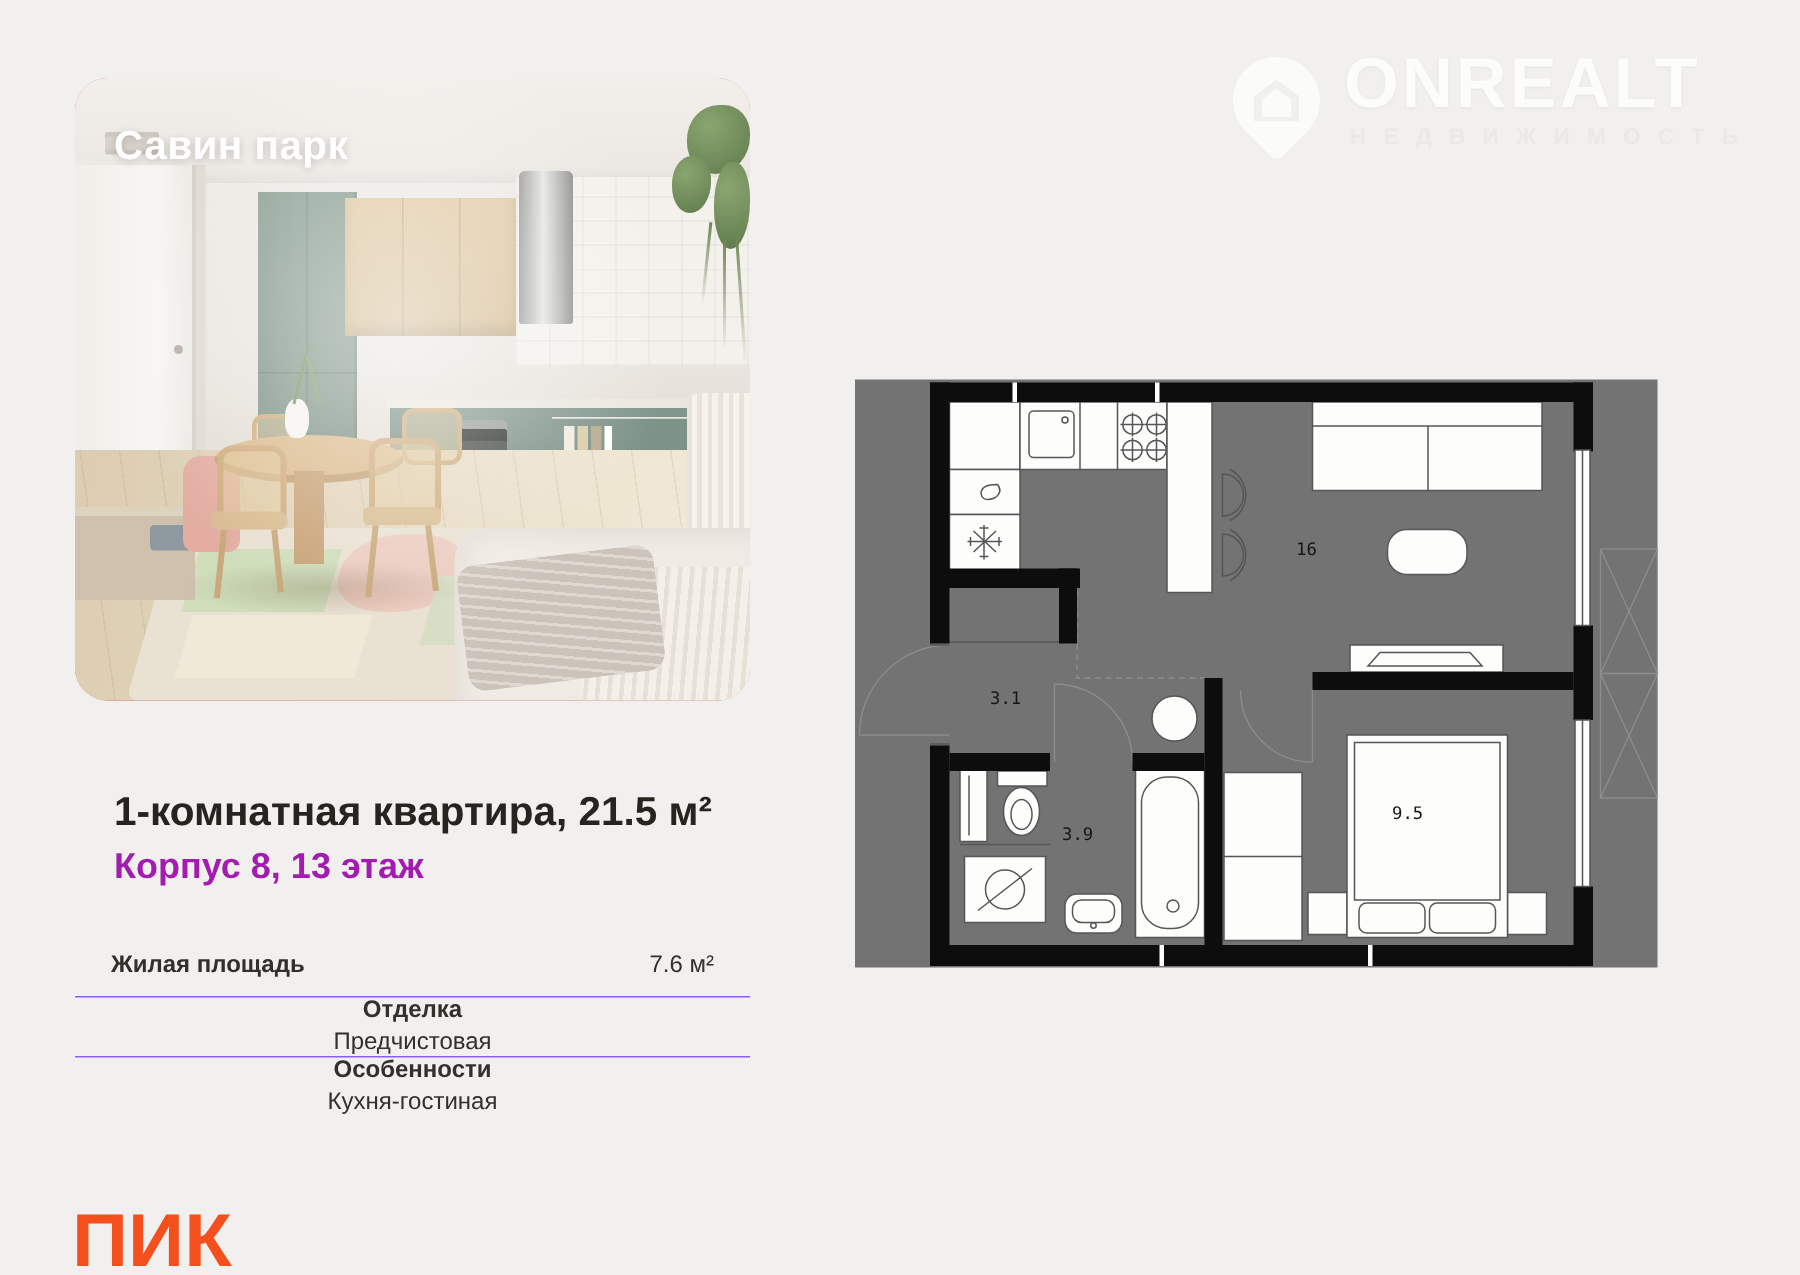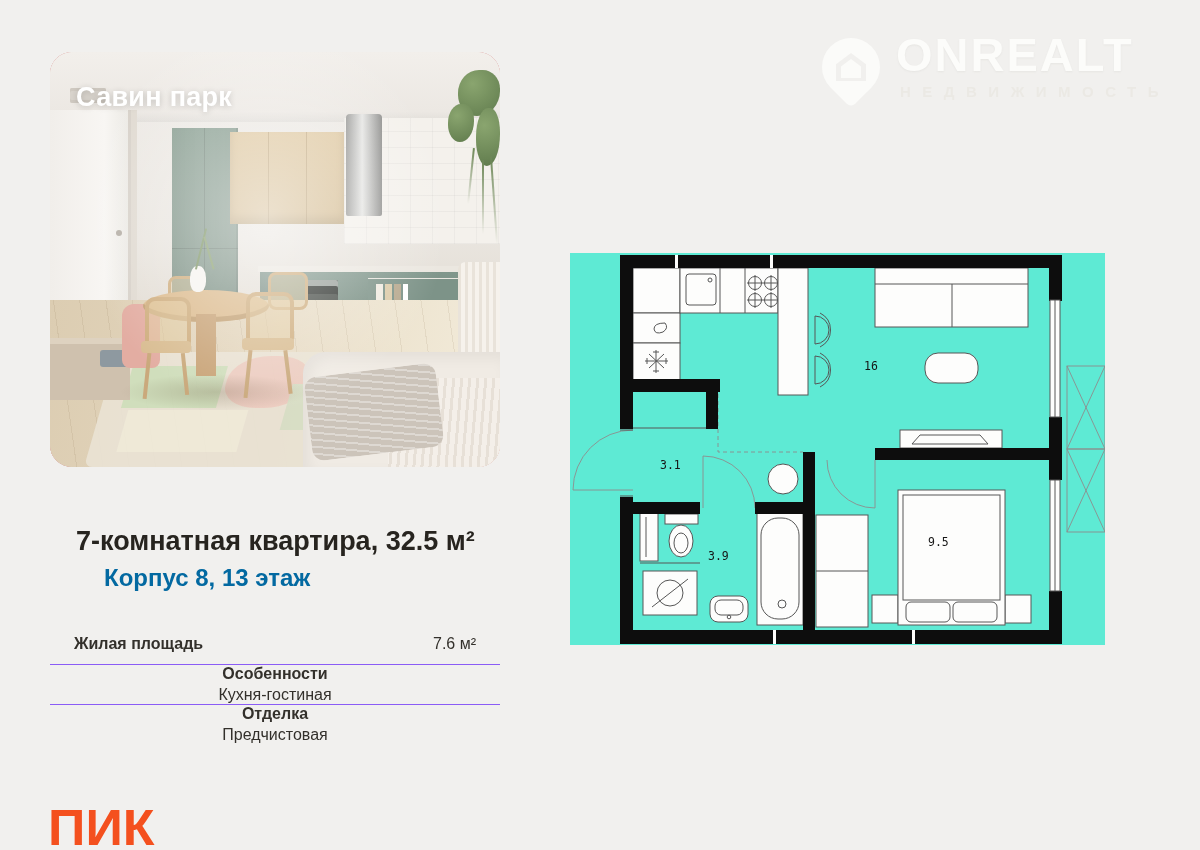--- a/index.html
+++ b/index.html
@@ -98,33 +98,33 @@
   .chair-seat{background:#d9bd92;border-radius:4px;}
   .chair-leg{background:#caa97c;}
   .rear-back{border:3px solid #cfae7f;background:rgba(226,202,158,0.5);border-radius:8px;}
   .ph-light{inset:0;background:radial-gradient(ellipse at 48% 40%,rgba(255,255,255,0.55),rgba(255,255,255,0) 55%);}
   .plant-blob{background:radial-gradient(circle at 35% 30%,#8aa56f,#5f7a4c);border-radius:55% 45% 60% 50%;}
   .plant-strand{width:2px;background:linear-gradient(#6d8757,rgba(109,135,87,0));}
   .photo-title{left:26px;top:30px;color:#ffffff;font-size:27px;font-weight:700;letter-spacing:0.3px;
     text-shadow:0 1px 6px rgba(0,0,0,0.18);}
   
   .listing-title{position:absolute;left:76px;top:526px;font-size:27px;font-weight:700;color:#27241f;}
-  .listing-sub{position:absolute;left:76px;top:564px;font-size:24px;font-weight:600;color:#0369a1;margin-left:28px;}
+  .listing-sub{position:absolute;left:76px;top:564px;font-size:24px;font-weight:600;color:#a21caf;}
   
   .spec{position:absolute;left:50px;top:624px;width:450px;}
   .spec-row{display:flex;justify-content:space-between;align-items:center;height:40px;
     padding:0 24px;box-sizing:border-box;font-size:16px;color:#33302b;}
   .spec-row + .spec-row{border-top:1px solid #8b5cf6;flex-direction:column;}
   .spec-label{font-weight:700;}
   .spec-value{font-weight:400;}
   
   .pik-logo{position:absolute;left:48px;top:804px;font-size:52px;line-height:50px;font-weight:900;
     letter-spacing:0px;color:#f4501e;transform:scaleY(0.96);transform-origin:top left;}
   
-  .plan-card{position:absolute;left:570px;top:253px;width:535px;height:392px;background:#5eead4;}
+  .plan-card{position:absolute;left:570px;top:253px;width:535px;height:392px;background:#737373;}
   .plan-card svg{display:block;}
   .wall{fill:#0d0d0d;}
   .lt{stroke:#565656;stroke-width:1;fill:none;}
   .ltf{stroke:#565656;stroke-width:1;fill:#fdfdfc;}
   .gry{stroke:#8d8d8d;stroke-width:0.9;fill:none;}
   .plan-label{font-family:"DejaVu Sans Mono",monospace;font-size:11.5px;fill:#161616;}
 </style>
 </head>
 <body>
 
@@ -207,35 +207,35 @@
     <div class="abs plant-blob" style="left:426px;top:56px;width:24px;height:58px;"></div>
     <div class="abs plant-blob" style="left:398px;top:52px;width:26px;height:38px;"></div>
     <div class="abs plant-strand" style="left:432px;top:108px;height:74px;"></div>
     <div class="abs plant-strand" style="left:420px;top:96px;height:56px;transform:rotate(6deg);"></div>
     <div class="abs plant-strand" style="left:443px;top:104px;height:88px;transform:rotate(-4deg);"></div>
     <div class="abs ph-light"></div>
     <div class="abs photo-title">Савин парк</div>
   </div>
 </div>
 
-<div class="listing-title">7-комнатная квартира, 32.5 м²</div>
+<div class="listing-title">1-комнатная квартира, 21.5 м²</div>
 <div class="listing-sub">Корпус 8, 13 этаж</div>
 
 <div class="spec">
   <div class="spec-row">
     <span class="spec-label">Жилая площадь</span>
     <span class="spec-value">7.6 м²</span>
   </div>
   <div class="spec-row">
+    <span class="spec-label">Отделка</span>
+    <span class="spec-value">Предчистовая</span>
+  </div>
+  <div class="spec-row">
     <span class="spec-label">Особенности</span>
     <span class="spec-value">Кухня-гостиная</span>
-  </div>
-  <div class="spec-row">
-    <span class="spec-label">Отделка</span>
-    <span class="spec-value">Предчистовая</span>
   </div>
 </div>
 
 <div class="pik-logo">ПИК</div>
 
 <div class="plan-card">
   <svg viewBox="0 0 535 392" width="535" height="392" xmlns="http://www.w3.org/2000/svg">
 
     <g>
       <rect class="ltf" x="63" y="15" width="47" height="45"></rect>

